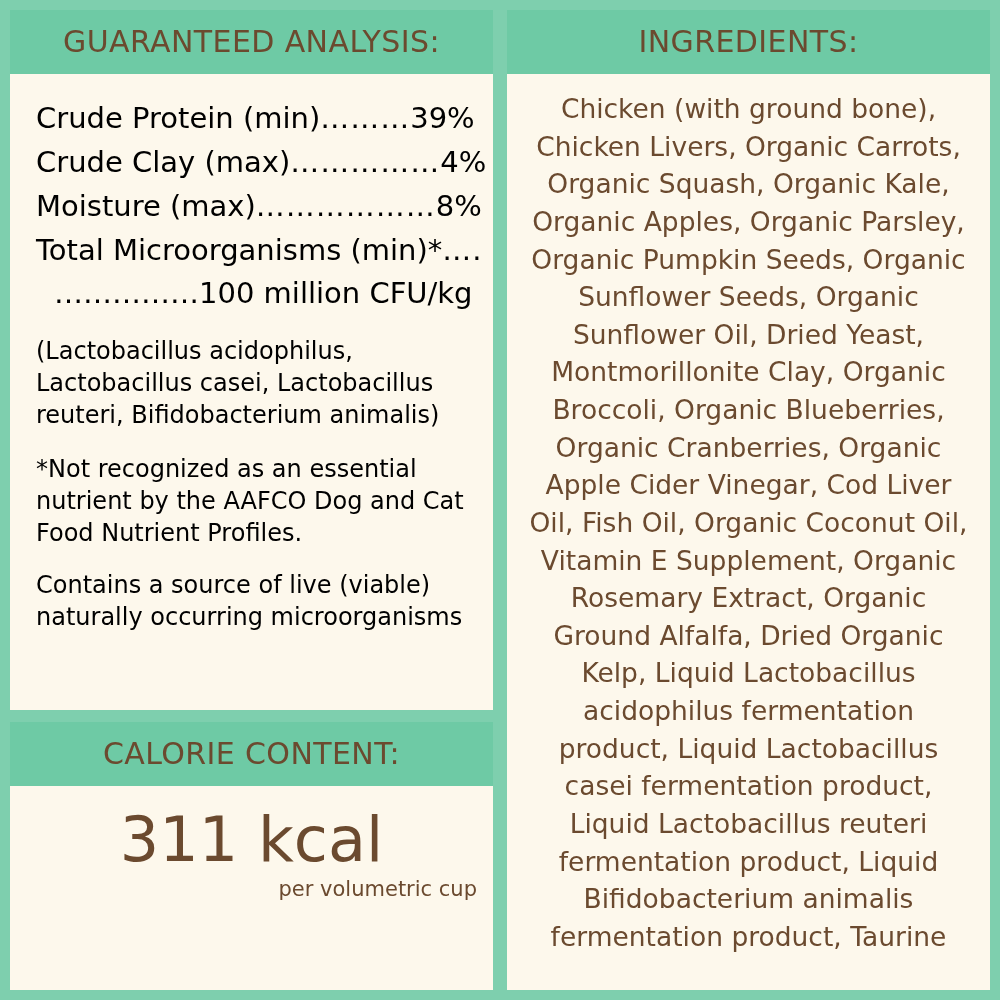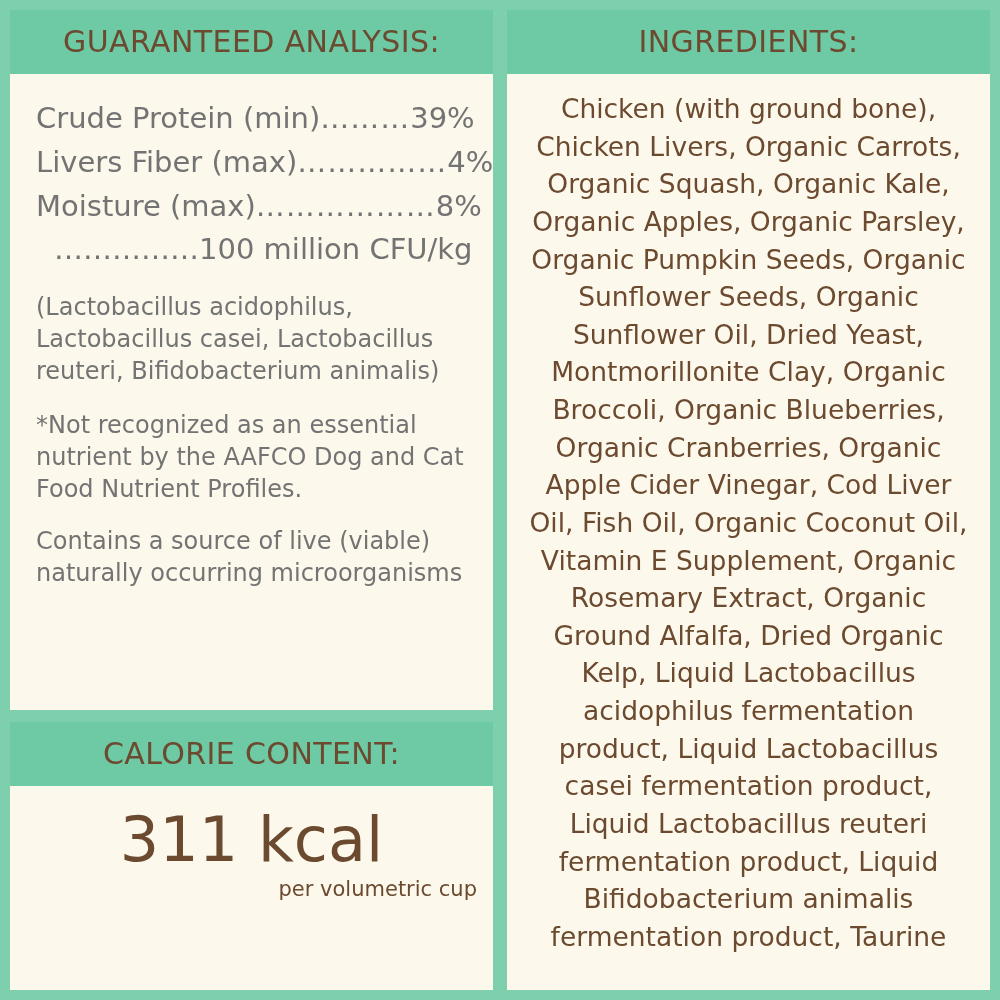--- a/index.html
+++ b/index.html
@@ -51,21 +51,21 @@
   
   .ga-panel {
     flex: 0 0 auto;
     height: 700px;
     display: flex;
     flex-direction: column;
   }
   .ga-body {
     flex: 1;
     padding: 22px 26px 8px 26px;
-    color: #737373;
+    color: #000000;
   }
   .ga-line {
     font-size: 29px;
     line-height: 1.52;
     white-space: nowrap;
   }
   .ga-line .dots {
     letter-spacing: 1px;
   }
   .ga-cfu {
@@ -133,24 +133,27 @@
   <div class="col col-left">
 
     <div class="panel ga-panel">
       <div class="panel-header">GUARANTEED ANALYSIS:</div>
       <div class="ga-body">
 
         <div class="ga-line">
           <span>Crude Protein (min)</span><span class="dots">………</span><span>39%</span>
         </div>
         <div class="ga-line">
-          <span>Livers Fiber (max)</span><span class="dots">……………</span><span>4%</span>
+          <span>Crude Clay (max)</span><span class="dots">……………</span><span>4%</span>
         </div>
         <div class="ga-line">
           <span>Moisture (max)</span><span class="dots">………………</span><span>8%</span>
+        </div>
+        <div class="ga-line">
+          <span>Total Microorganisms (min)*</span><span class="dots">….</span><span></span>
         </div>
         <div class="ga-cfu">……………100 million CFU/kg</div>
 
         <div class="ga-note">(Lactobacillus acidophilus, Lactobacillus casei, Lactobacillus reuteri, Bifidobacterium animalis)</div>
         <div class="ga-note">*Not recognized as an essential nutrient by the AAFCO Dog and Cat Food Nutrient Profiles.</div>
         <div class="ga-note small-gap">Contains a source of live (viable) naturally occurring microorganisms</div>
       </div>
     </div>
 
     <div class="panel cal-panel">

